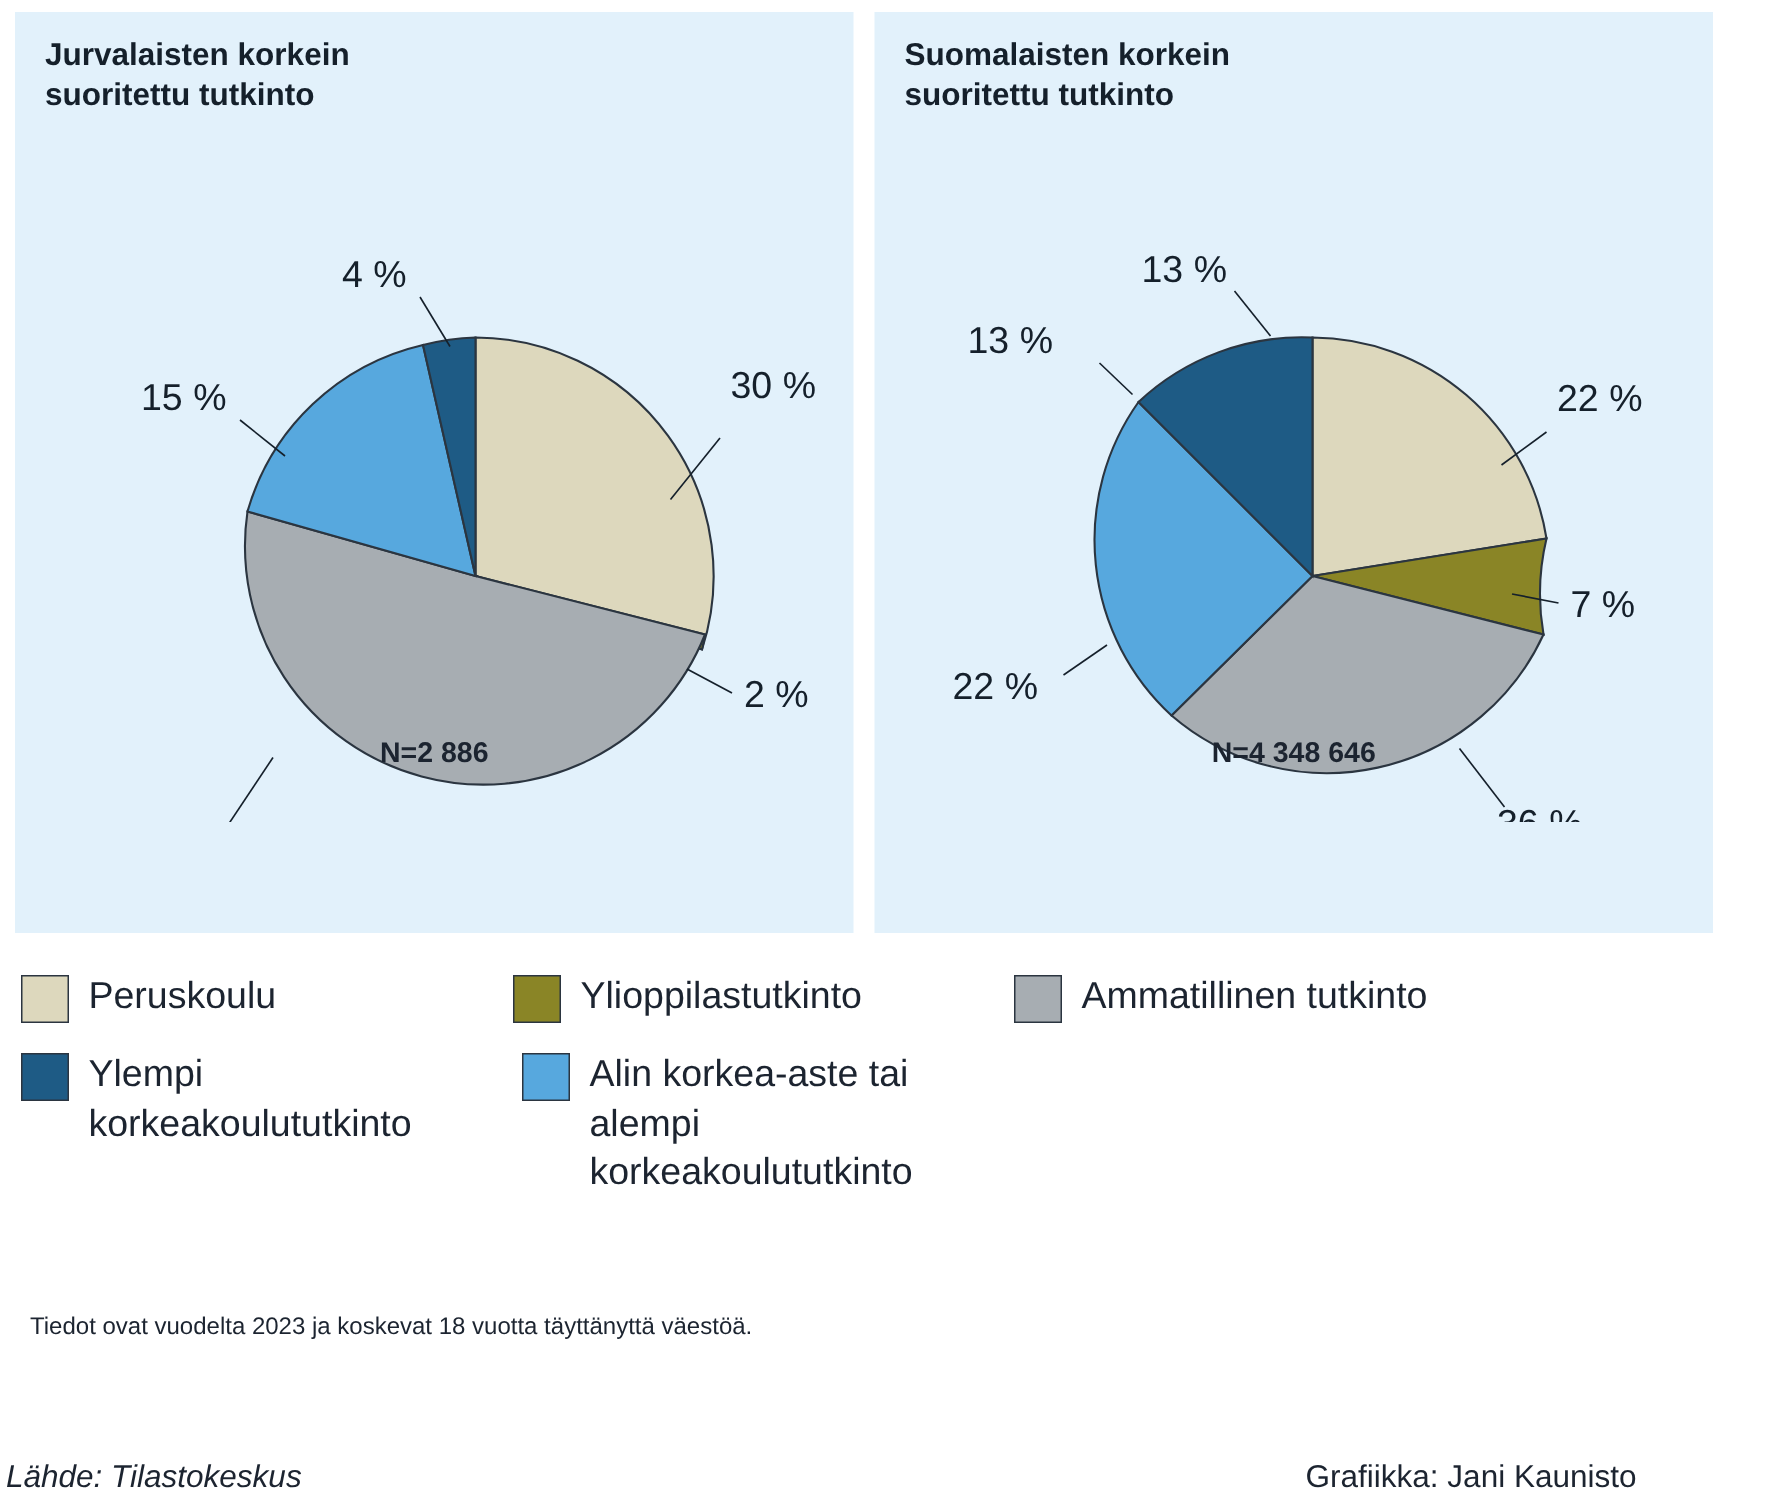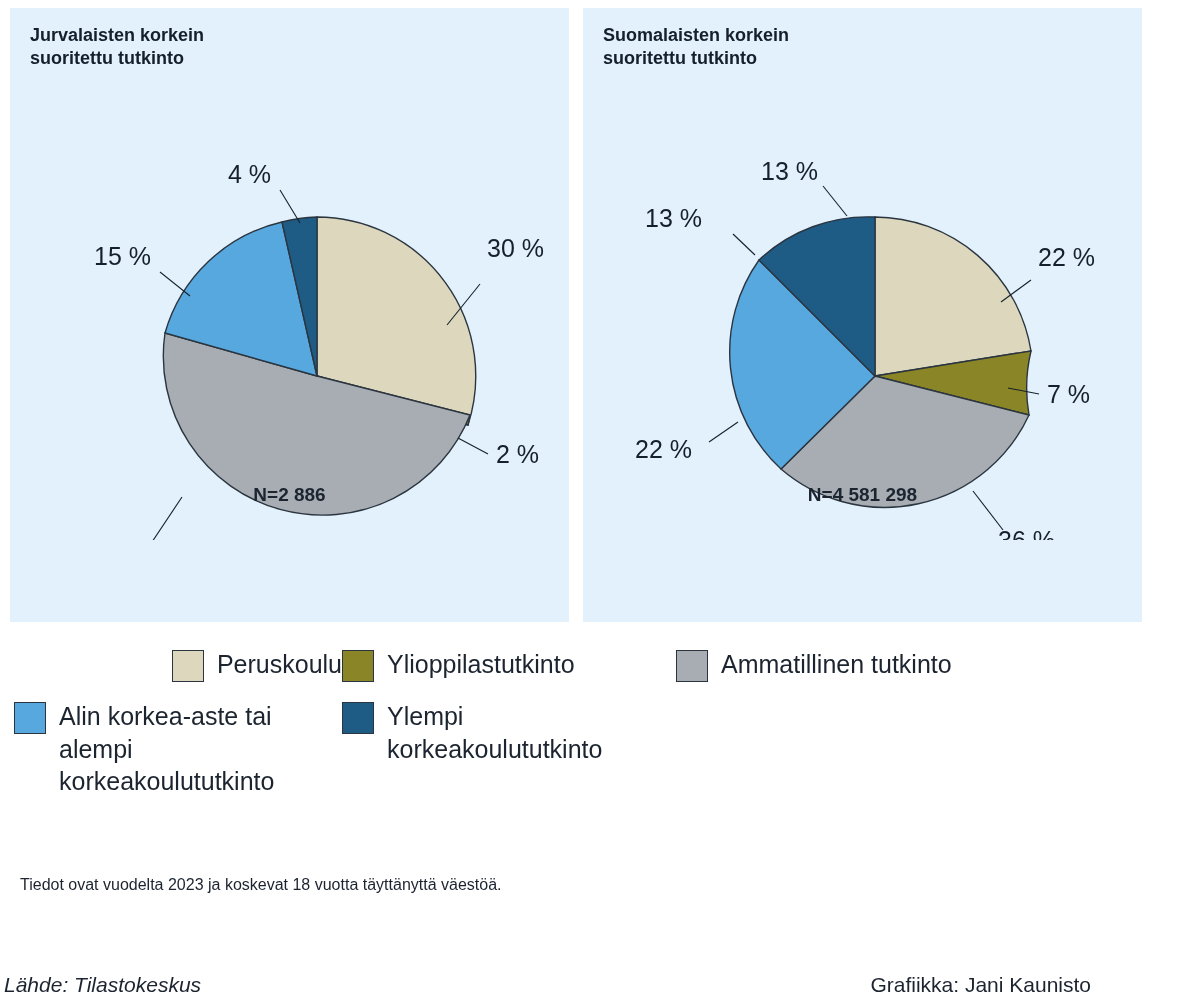--- a/index.html
+++ b/index.html
@@ -22,21 +22,21 @@
     box-sizing: border-box;
   }
   .chart-panel {
     background: #e2f1fb;
     width: 559px;
     height: 614px;
     box-sizing: border-box;
     position: relative;
   }
   .panel-title {
-    font-size: 18px;
+    font-size: 21px;
     font-weight: bold;
     line-height: 1.28;
     padding: 16px 20px 0 20px;
     white-space: pre-line;
     color: #15202b;
   }
   .pie-wrap {
     position: relative;
     width: 100%;
     height: 470px;
@@ -85,21 +85,21 @@
     width: 30px;
     height: 30px;
     flex: 0 0 30px;
     border: 1.4px solid #2b3540;
     margin-right: 13px;
     margin-top: 2px;
   }
   .legend-item .lbl {
     white-space: pre-line;
   }
-  .legend-col-1 { width: 328px; justify-content: flex-end; }
+  .legend-col-1 { width: 328px; }
   .legend-col-2 { width: 334px; }
   .legend-col-3 { flex: 1; }
   .note {
     font-size: 16px;
     padding: 60px 14px 0 20px;
   }
   .footer {
     position: absolute;
     left: 0;
     bottom: 10px;
@@ -178,21 +178,21 @@
         <path class="leader" d="M 172 185 L 150 164"></path>
         <path class="leader" d="M 264 146 L 240 116"></path>
 
         <text class="slice-label" x="455" y="196">22 %</text>
         <text class="slice-label" x="464" y="333">7 %</text>
         <text class="slice-label" x="415" y="479">36 %</text>
         <text class="slice-label" x="52" y="388">22 %</text>
         <text class="slice-label" x="62" y="157">13 %</text>
         <text class="slice-label" x="178" y="110">13 %</text>
       </svg>
-      <div class="n-label">N=4 581 298</div>
+      <div class="n-label">N=4 348 646</div>
     </div>
   </div>
 
 </div>
 
 <div class="legend">
   <div class="legend-row">
     <div class="legend-item legend-col-1">
       <span class="swatch" style="background:#ddd8bd"></span>
       <span class="lbl">Peruskoulu</span>
@@ -200,29 +200,29 @@
     <div class="legend-item legend-col-2">
       <span class="swatch" style="background:#8a8526"></span>
       <span class="lbl">Ylioppilastutkinto</span>
     </div>
     <div class="legend-item legend-col-3">
       <span class="swatch" style="background:#a7adb2"></span>
       <span class="lbl">Ammatillinen tutkinto</span>
     </div>
   </div>
   <div class="legend-row">
+    <div class="legend-item legend-col-2">
+      <span class="swatch" style="background:#1e5b85"></span>
+      <span class="lbl">Ylempi korkeakoulututkinto</span>
+    </div>
     <div class="legend-item legend-col-1">
       <span class="swatch" style="background:#57a8de"></span>
       <span class="lbl">Alin korkea-aste tai
 alempi korkeakoulututkinto</span>
     </div>
-    <div class="legend-item legend-col-2">
-      <span class="swatch" style="background:#1e5b85"></span>
-      <span class="lbl">Ylempi korkeakoulututkinto</span>
-    </div>
   </div>
 </div>
 
 <div class="note">Tiedot ovat vuodelta 2023 ja koskevat 18 vuotta täyttänyttä väestöä.</div>
 
 <div class="footer">
   <span class="src">Lähde: Tilastokeskus</span>
   <span class="credit">Grafiikka: Jani Kaunisto</span>
 </div>
 

